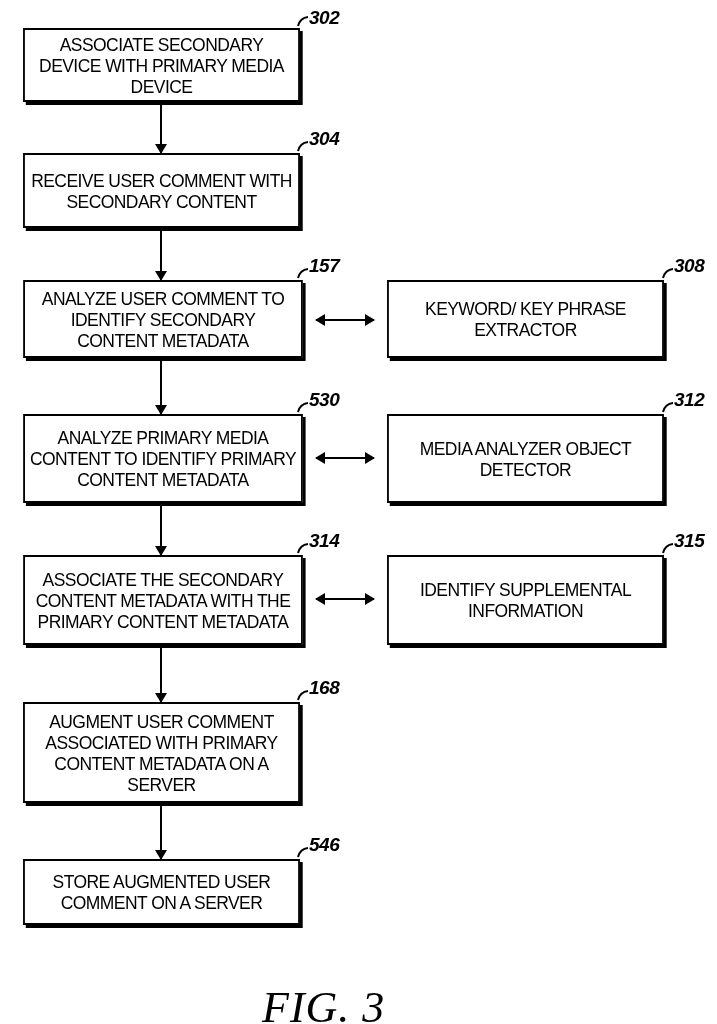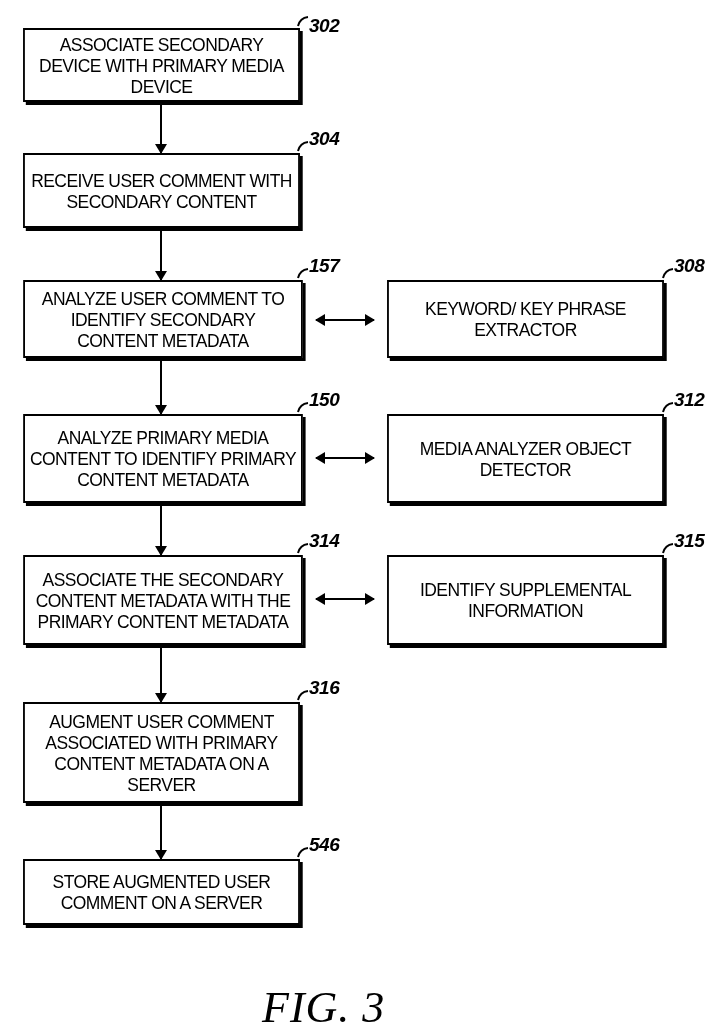--- a/index.html
+++ b/index.html
@@ -64,56 +64,56 @@
     <line x1="316" y1="458" x2="374" y2="458" marker-start="url(#ahs)" marker-end="url(#ah)"></line>
     <line x1="316" y1="599" x2="374" y2="599" marker-start="url(#ahs)" marker-end="url(#ah)"></line>
   </g>
 </svg>
 
 <div class="box" style="left:11px;top:28px;width:301px;height:74px;">
   <span>ASSOCIATE SECONDARY
 DEVICE WITH PRIMARY MEDIA
 DEVICE</span>
 </div>
-<div class="ref" style="left:309px;top:15px;">302</div>
+<div class="ref" style="left:309px;top:7px;">302</div>
 
 <div class="box" style="left:11px;top:153px;width:301px;height:75px;">
   <span>RECEIVE USER COMMENT WITH
 SECONDARY CONTENT</span>
 </div>
 <div class="ref" style="left:309px;top:128px;">304</div>
 
 <div class="box" style="left:11px;top:280px;width:304px;height:78px;">
   <span>ANALYZE USER COMMENT TO
 IDENTIFY SECONDARY
 CONTENT METADATA</span>
 </div>
 <div class="ref" style="left:309px;top:255px;">157</div>
 
 <div class="box" style="left:11px;top:414px;width:304px;height:89px;">
   <span>ANALYZE PRIMARY MEDIA
 CONTENT TO IDENTIFY PRIMARY
 CONTENT METADATA</span>
 </div>
-<div class="ref" style="left:309px;top:389px;">150</div>
+<div class="ref" style="left:309px;top:389px;">530</div>
 
 <div class="box" style="left:11px;top:555px;width:304px;height:90px;">
   <span>ASSOCIATE THE SECONDARY
 CONTENT METADATA WITH THE
 PRIMARY CONTENT METADATA</span>
 </div>
 <div class="ref" style="left:309px;top:530px;">314</div>
 
 <div class="box" style="left:11px;top:702px;width:301px;height:101px;">
   <span>AUGMENT USER COMMENT
 ASSOCIATED WITH PRIMARY
 CONTENT METADATA ON A
 SERVER</span>
 </div>
-<div class="ref" style="left:309px;top:677px;">316</div>
+<div class="ref" style="left:309px;top:677px;">168</div>
 
 <div class="box" style="left:11px;top:859px;width:301px;height:66px;">
   <span>STORE AUGMENTED USER
 COMMENT ON A SERVER</span>
 </div>
 <div class="ref" style="left:309px;top:834px;">546</div>
 
 <div class="box" style="left:375px;top:280px;width:301px;height:78px;">
   <span>KEYWORD/ KEY PHRASE
 EXTRACTOR</span>

